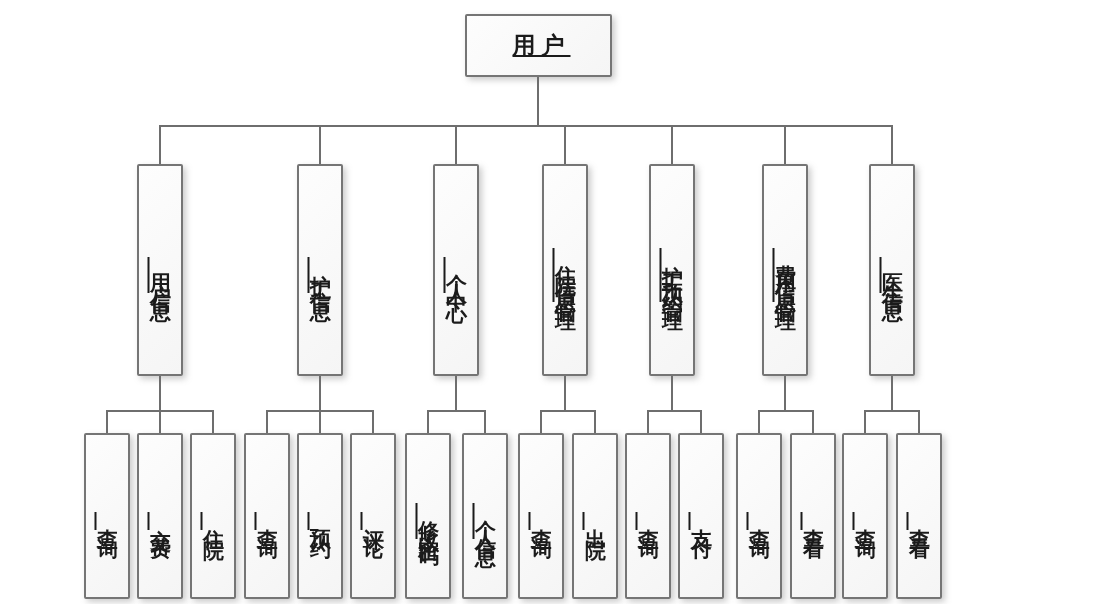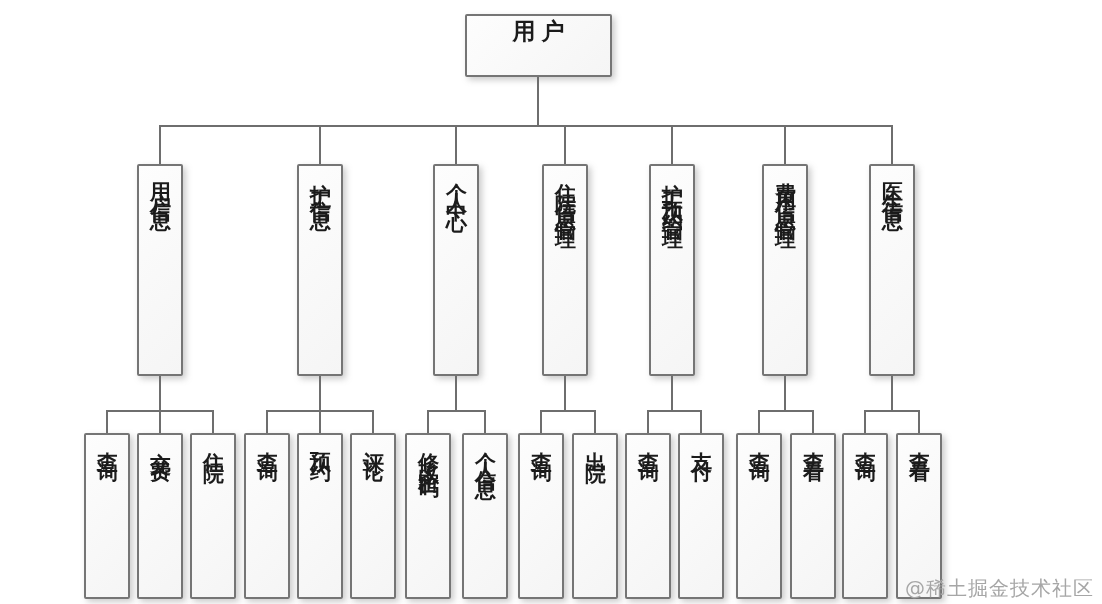--- a/index.html
+++ b/index.html
@@ -12,22 +12,24 @@
     font-family: "DejaVu Sans", "Liberation Sans", sans-serif;
   }
   .box {
     position: absolute;
     box-sizing: border-box;
     background: linear-gradient(135deg, #fdfdfd 0%, #f5f5f5 100%);
     border: 2px solid #757575;
     border-radius: 2px;
     box-shadow: 3px 3px 6px rgba(110,110,110,0.35);
     display: flex;
+    align-items: center;
     justify-content: center;
     color: #1b1b1b;
+    text-decoration: underline;
   }
   .root-box {
     left: 465px; top: 14px; width: 147px; height: 63px;
     font-size: 23px; font-weight: bold;
     letter-spacing: 6px; text-indent: 6px;
   }
   .branch-box { top: 164px; width: 46px; height: 212px; }
   .leaf-box   { top: 433px; width: 46px; height: 166px; }
   .vtext {
     writing-mode: vertical-rl;
@@ -166,15 +168,14 @@
   <div class="box leaf-box" style="left:790px;">
     <span class="vtext">查看</span>
   </div>
   <div class="box leaf-box" style="left:842px;">
     <span class="vtext">查询</span>
   </div>
   <div class="box leaf-box" style="left:896px;">
     <span class="vtext">查看</span>
   </div>
 
-  <div class="watermark">@稀土掘金技术社区</div>
 
 </div>
 
 </body></html>

